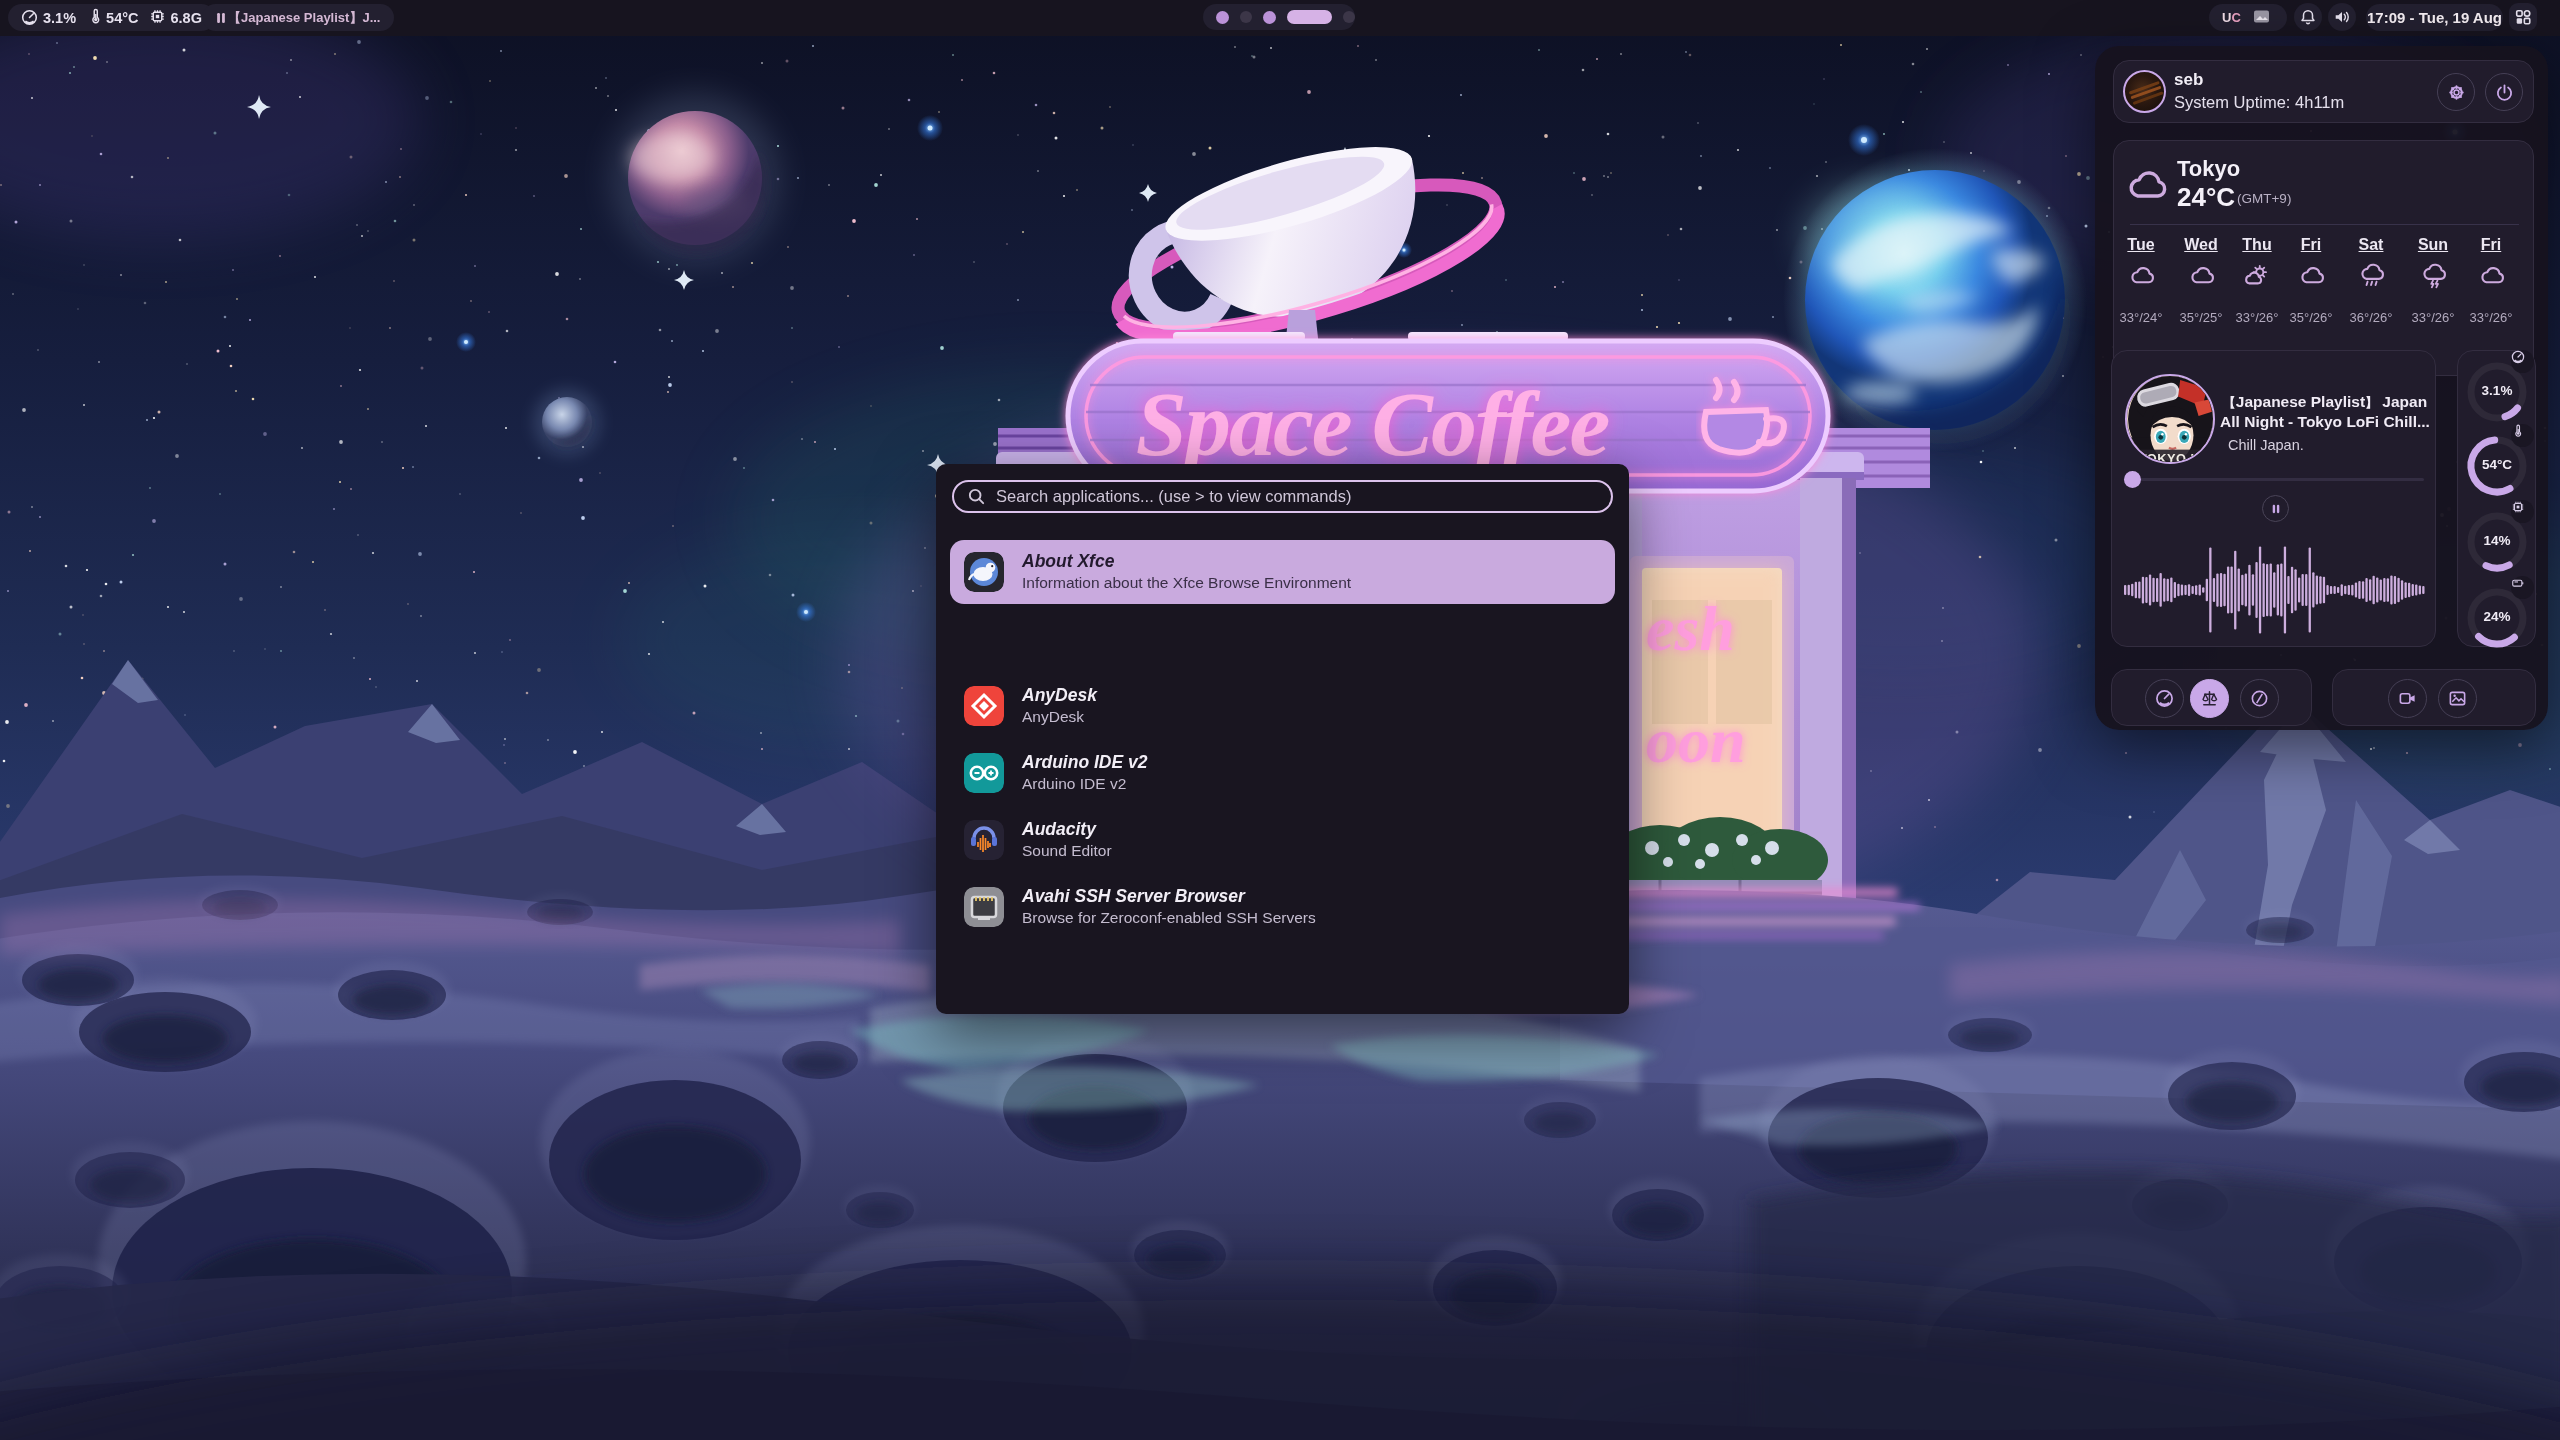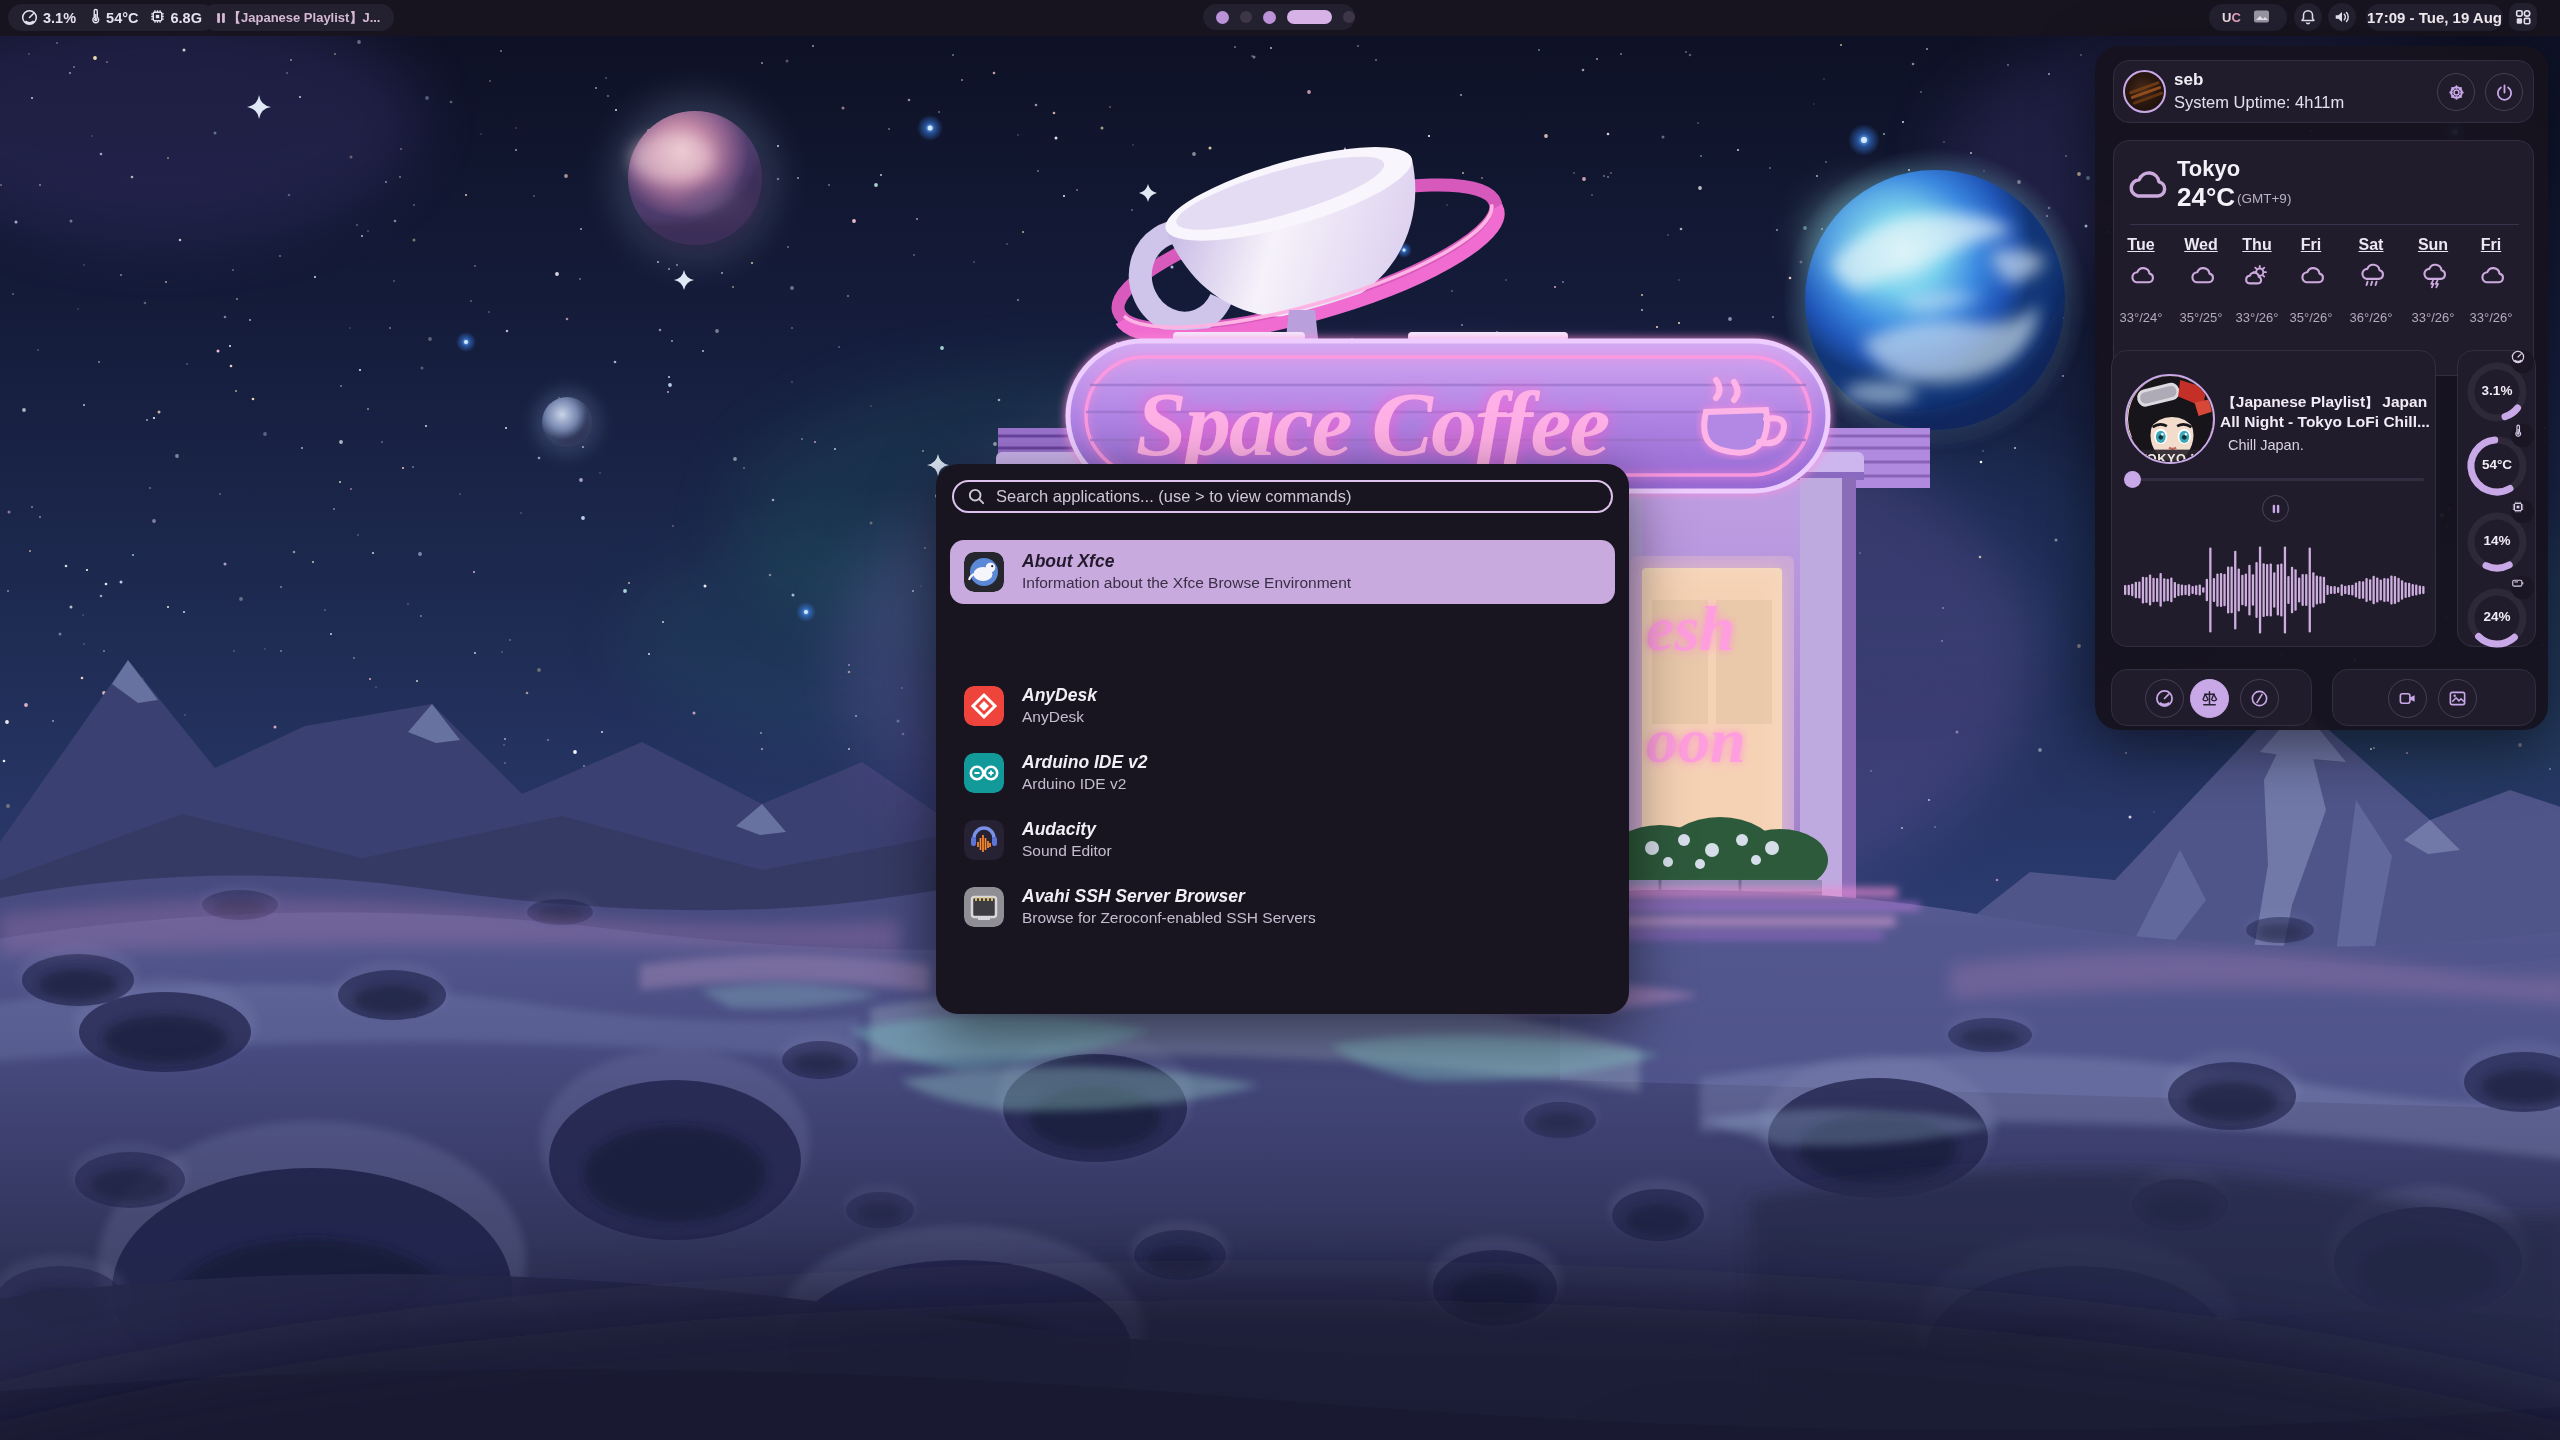--- a/index.html
+++ b/index.html
@@ -1,21 +1,21 @@
 <!DOCTYPE html>
 <html><head><meta charset="utf-8"><style>
 * { margin:0; padding:0; box-sizing:border-box; }
 html,body { width:2560px; height:1440px; overflow:hidden; background:#0d1126; font-family:"Liberation Sans", sans-serif; }
 #stage { position:relative; width:2560px; height:1440px; }
 #wall { position:absolute; left:0; top:0; }
 #topbar { position:absolute; left:0; top:0; width:2560px; height:36px; background:#17141f; }
 .pill { position:absolute; top:4px; height:27px; background:#232030; border-radius:14px; display:inline-flex; align-items:center; color:#e6e1ee; font-size:14.5px; font-weight:bold; white-space:nowrap; }
 .pill svg { flex:0 0 auto; }
 .circ { position:absolute; top:3px; width:28px; height:28px; border-radius:50%; background:#232030; display:flex; align-items:center; justify-content:center; }
-#launcher { position:absolute; left:936px; top:464px; width:693px; height:550px; background:#191520; border-radius:22px; box-shadow:0 18px 60px rgba(0,0,0,0.55); overflow:hidden; }
+#launcher { position:absolute; left:936px; top:464px; width:693px; height:550px; background:#191520; border-radius:10px; box-shadow:0 18px 60px rgba(0,0,0,0.55); overflow:hidden; }
 #searchbox { position:absolute; left:16px; top:16px; width:661px; height:33px; border:2px solid #dcc2ec; border-radius:17px; display:flex; align-items:center; color:#cfc6d8; font-size:16.5px; white-space:nowrap; }
 #searchbox svg { margin:0 10px 0 13px; flex:0 0 auto; }
 .row { position:absolute; left:14px; width:665px; height:64px; border-radius:14px; display:flex; align-items:center; }
 .row.sel { background:#c9aade; }
 .ricon { width:40px; height:40px; margin-left:14px; border-radius:10px; overflow:hidden; flex:0 0 auto; }
 .rtxt { margin-left:18px; }
 .rtitle { font-size:17.5px; font-weight:bold; color:#f2eef6; line-height:1.25;font-style:italic; }
 .rsub { font-size:15.5px; color:#c4bccf; line-height:1.3; }
 .sel .rtitle { color:#231a2e; }
 .sel .rsub { color:#3a2f47; }

